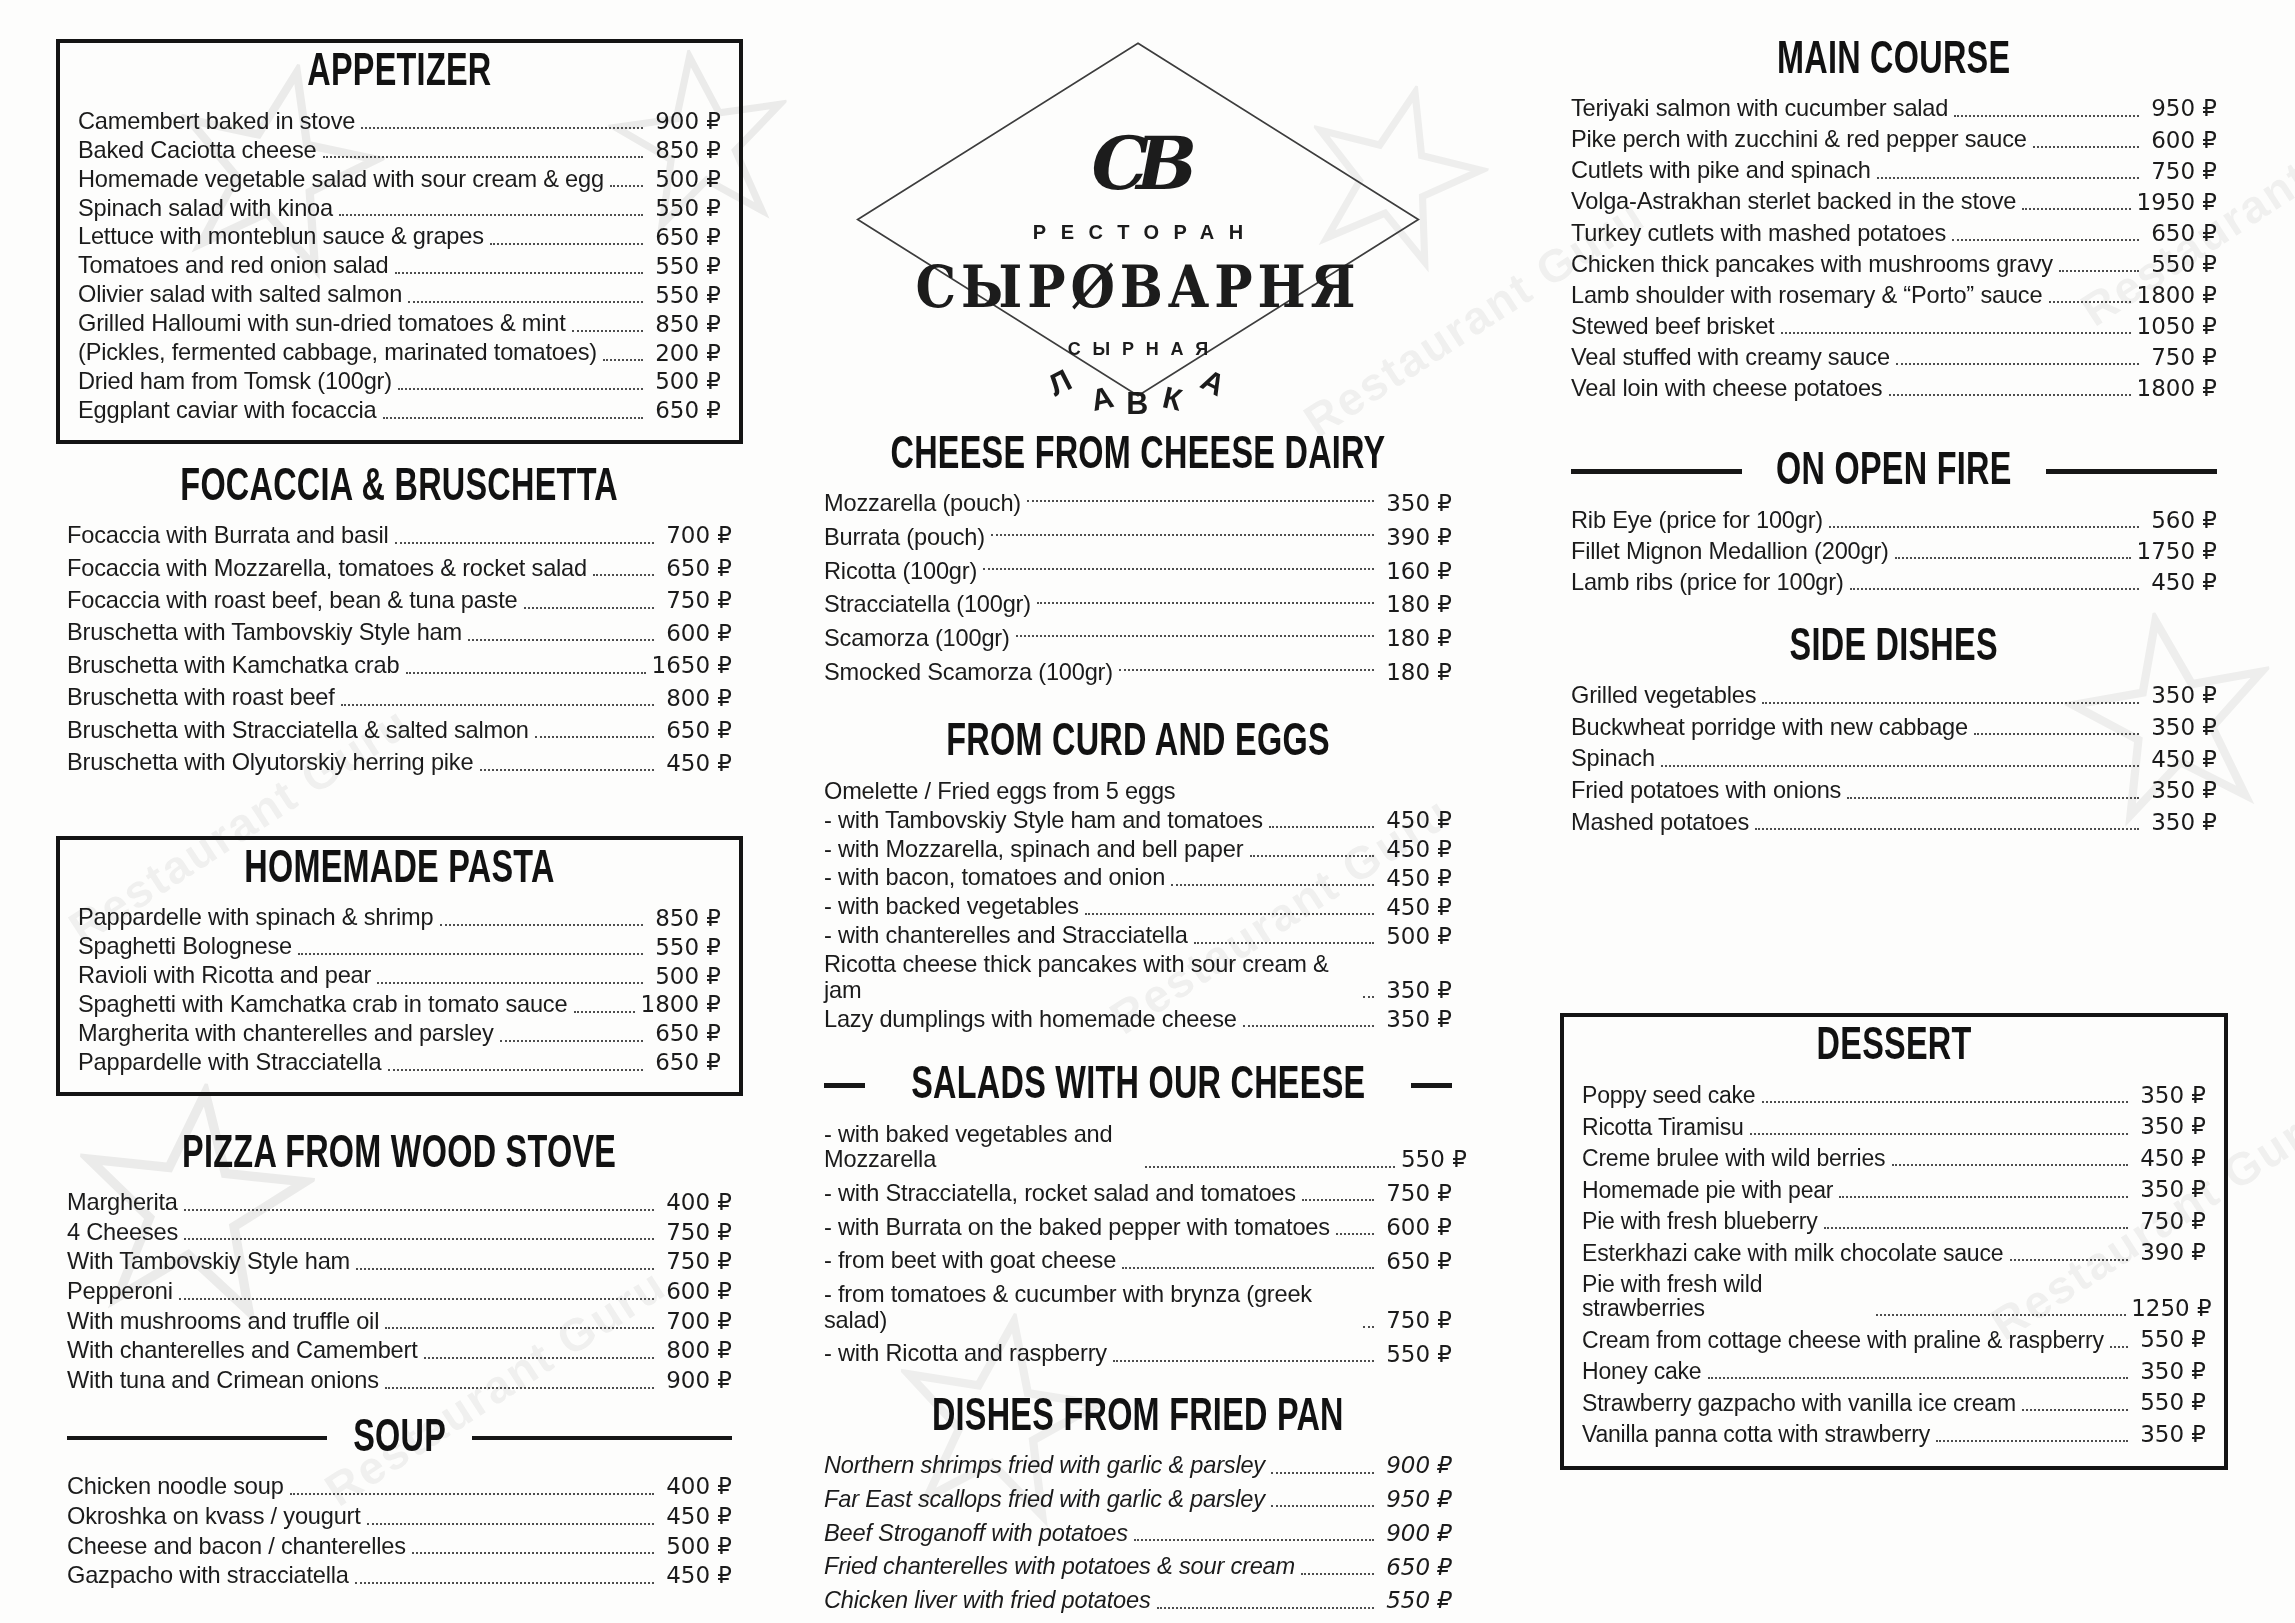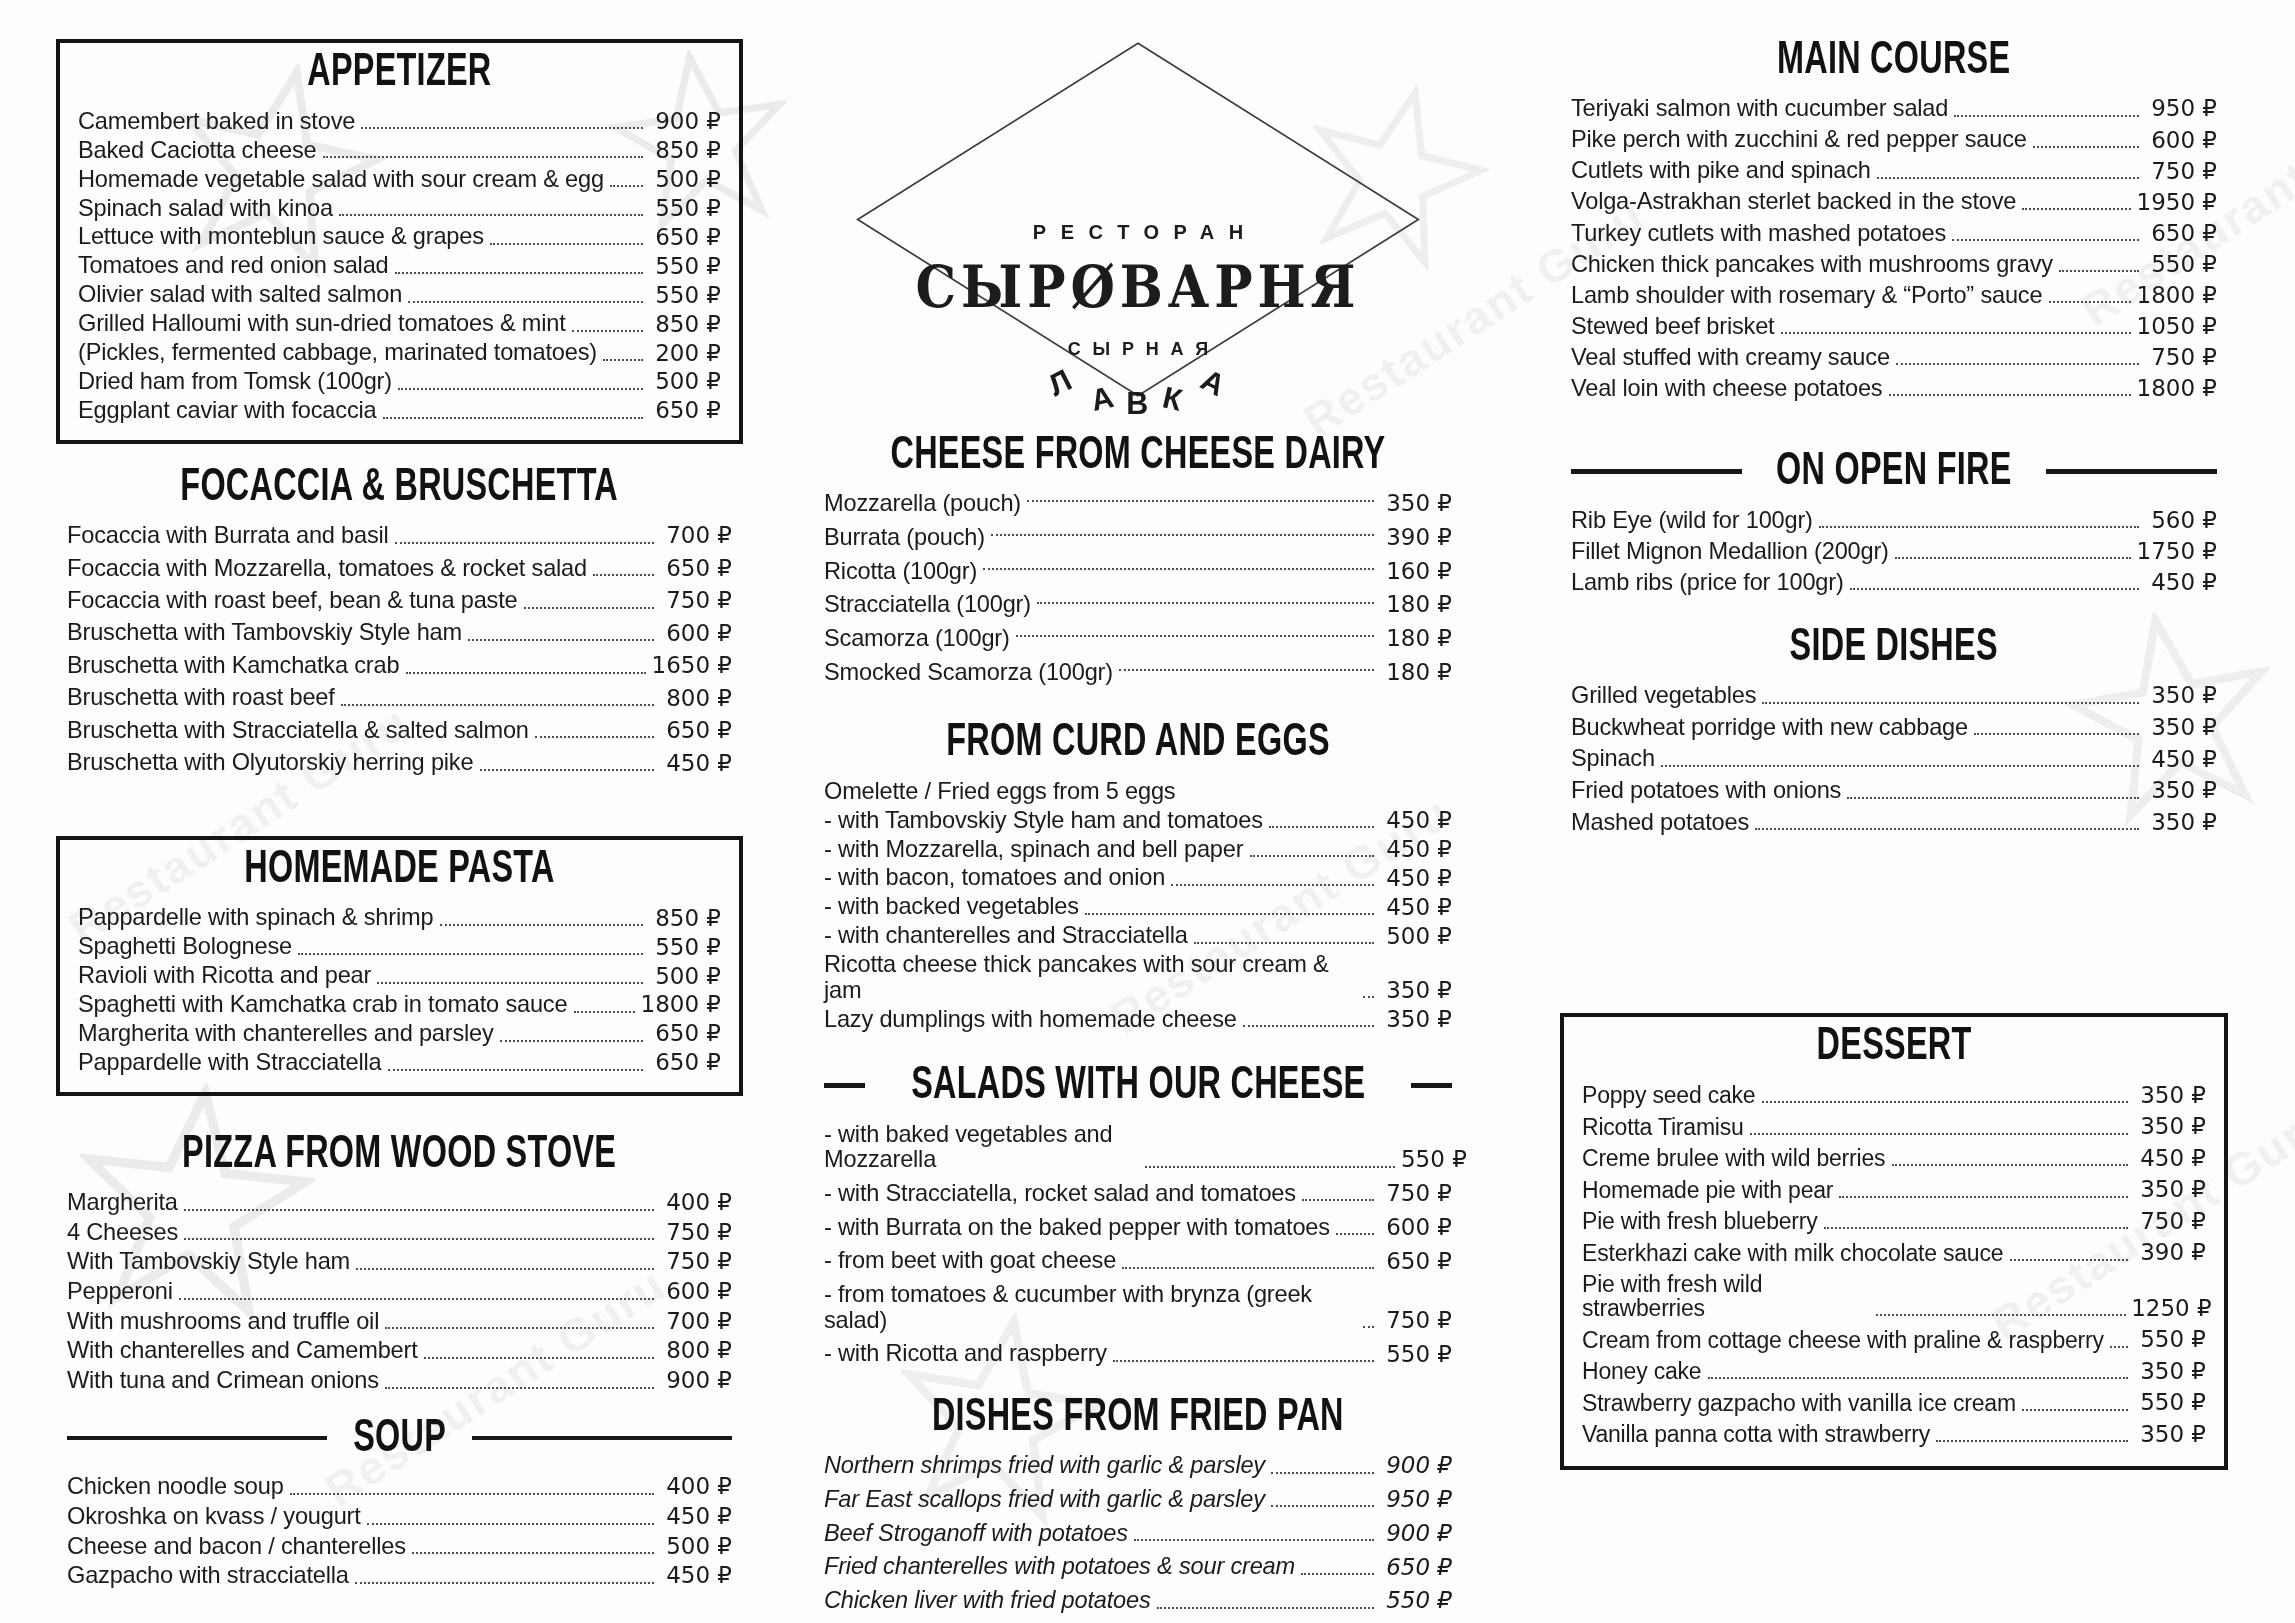--- a/index.html
+++ b/index.html
@@ -337,20 +337,21 @@
         </div>
     </section>
   </div>
 
   <div class="col col-mid">
 
     <div class="logo">
       <svg class="diamond" width="569" height="361" viewBox="0 0 820 520">
         <polygon points="410,6 814,260 410,514 6,260" fill="none" stroke="#3d3d3d" stroke-width="2.5"></polygon>
       </svg>
+      <div class="ltxt monogram">СВ</div>
       <div class="ltxt resto">РЕСТОРАН</div>
       <div class="ltxt brand">СЫРØВАРНЯ</div>
       <div class="ltxt sub1">СЫРНАЯ</div>
       <div class="arc">
         <span class="l l1">Л</span>
         <span class="l l2">А</span>
         <span class="l l3">В</span>
         <span class="l l4">К</span>
         <span class="l l5">А</span>
       </div>
@@ -588,21 +589,21 @@
 
     <section class="sec" id="sec-fire">
       <div class="sec-title">
         <span class="rule"></span>
         <span class="t">ON OPEN FIRE</span>
         <span class="rule"></span>
       </div>
       <div class="items">
 
       <div class="row">
-            <span class="name">Rib Eye (wild for 100gr)</span>
+            <span class="name">Rib Eye (price for 100gr)</span>
             <span class="dots"></span>
             <span class="price">560 ₽</span>
           </div>
           <div class="row">
             <span class="name">Fillet Mignon Medallion (200gr)</span>
             <span class="dots"></span>
             <span class="price">1750 ₽</span>
           </div>
           <div class="row">
             <span class="name">Lamb ribs (price for 100gr)</span>

